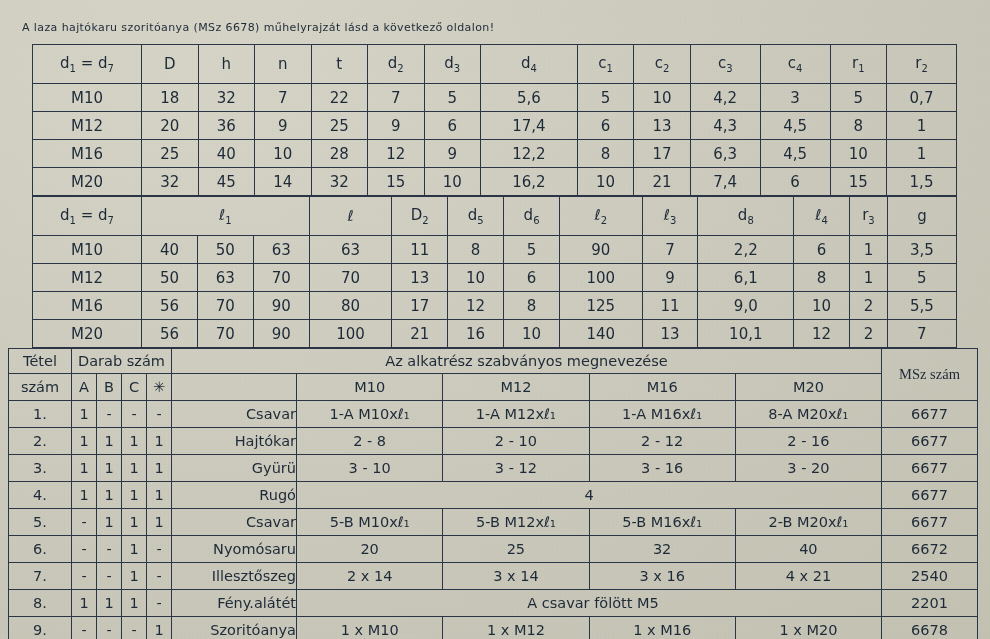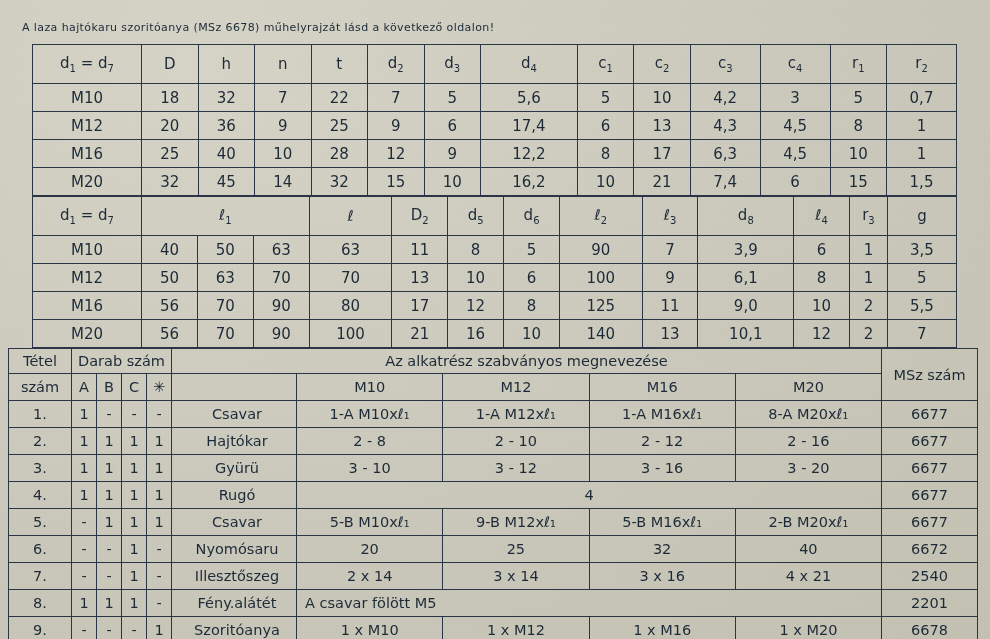--- a/index.html
+++ b/index.html
@@ -48,23 +48,23 @@
   #t2 td{height:27px;}
   #t2 .hdr td{height:38px;}
   #t2 .lbl{width:108px;}
   
   #t3{left:8px;top:348px;width:970px;}
   #t3 td{height:26px;font-size:14.5px;}
   #t3 .h1 td{height:24px;}
   #t3 .h2 td{height:26px;}
   #t3 .num{width:62px;}
   #t3 .dar{width:24px;}
-  #t3 .nev{width:118px;text-align:center;padding-left:6px;}
-  #t3 .sz{width:95px;}
-  .l{text-align:left;padding-left:8px;}
+  #t3 .nev{width:118px;text-align:right;padding-left:6px;}
+  #t3 .sz{width:95px;font-family:Liberation Serif, serif;}
+  .l{text-align:center;padding-left:8px;}
 </style>
 </head>
 <body>
 
 <div class="page">
   <div class="grain"></div>
 
   <div class="headline">A laza hajtókaru szoritóanya  (MSz 6678) műhelyrajzát lásd a következő oldalon!</div>
 
   <table id="t1">
@@ -172,21 +172,21 @@
         <td>M10</td>
         <td>40</td>
         <td>50</td>
         <td>63</td>
         <td>63</td>
         <td>11</td>
         <td>8</td>
         <td>5</td>
         <td>90</td>
         <td>7</td>
-        <td>3,9</td>
+        <td>2,2</td>
         <td>6</td>
         <td>1</td>
         <td>3,5</td>
       </tr>
       <tr>
         <td>M12</td>
         <td>50</td>
         <td>63</td>
         <td>70</td>
         <td>70</td>
@@ -306,21 +306,21 @@
         <td>6677</td>
       </tr>
       <tr>
         <td>5.</td>
         <td>-</td>
         <td>1</td>
         <td>1</td>
         <td>1</td>
         <td class="nev">Csavar</td>
         <td>5-B M10xℓ₁</td>
-        <td>9-B M12xℓ₁</td>
+        <td>5-B M12xℓ₁</td>
         <td>5-B M16xℓ₁</td>
         <td>2-B M20xℓ₁</td>
         <td>6677</td>
       </tr>
       <tr>
         <td>6.</td>
         <td>-</td>
         <td>-</td>
         <td>1</td>
         <td>-</td>

